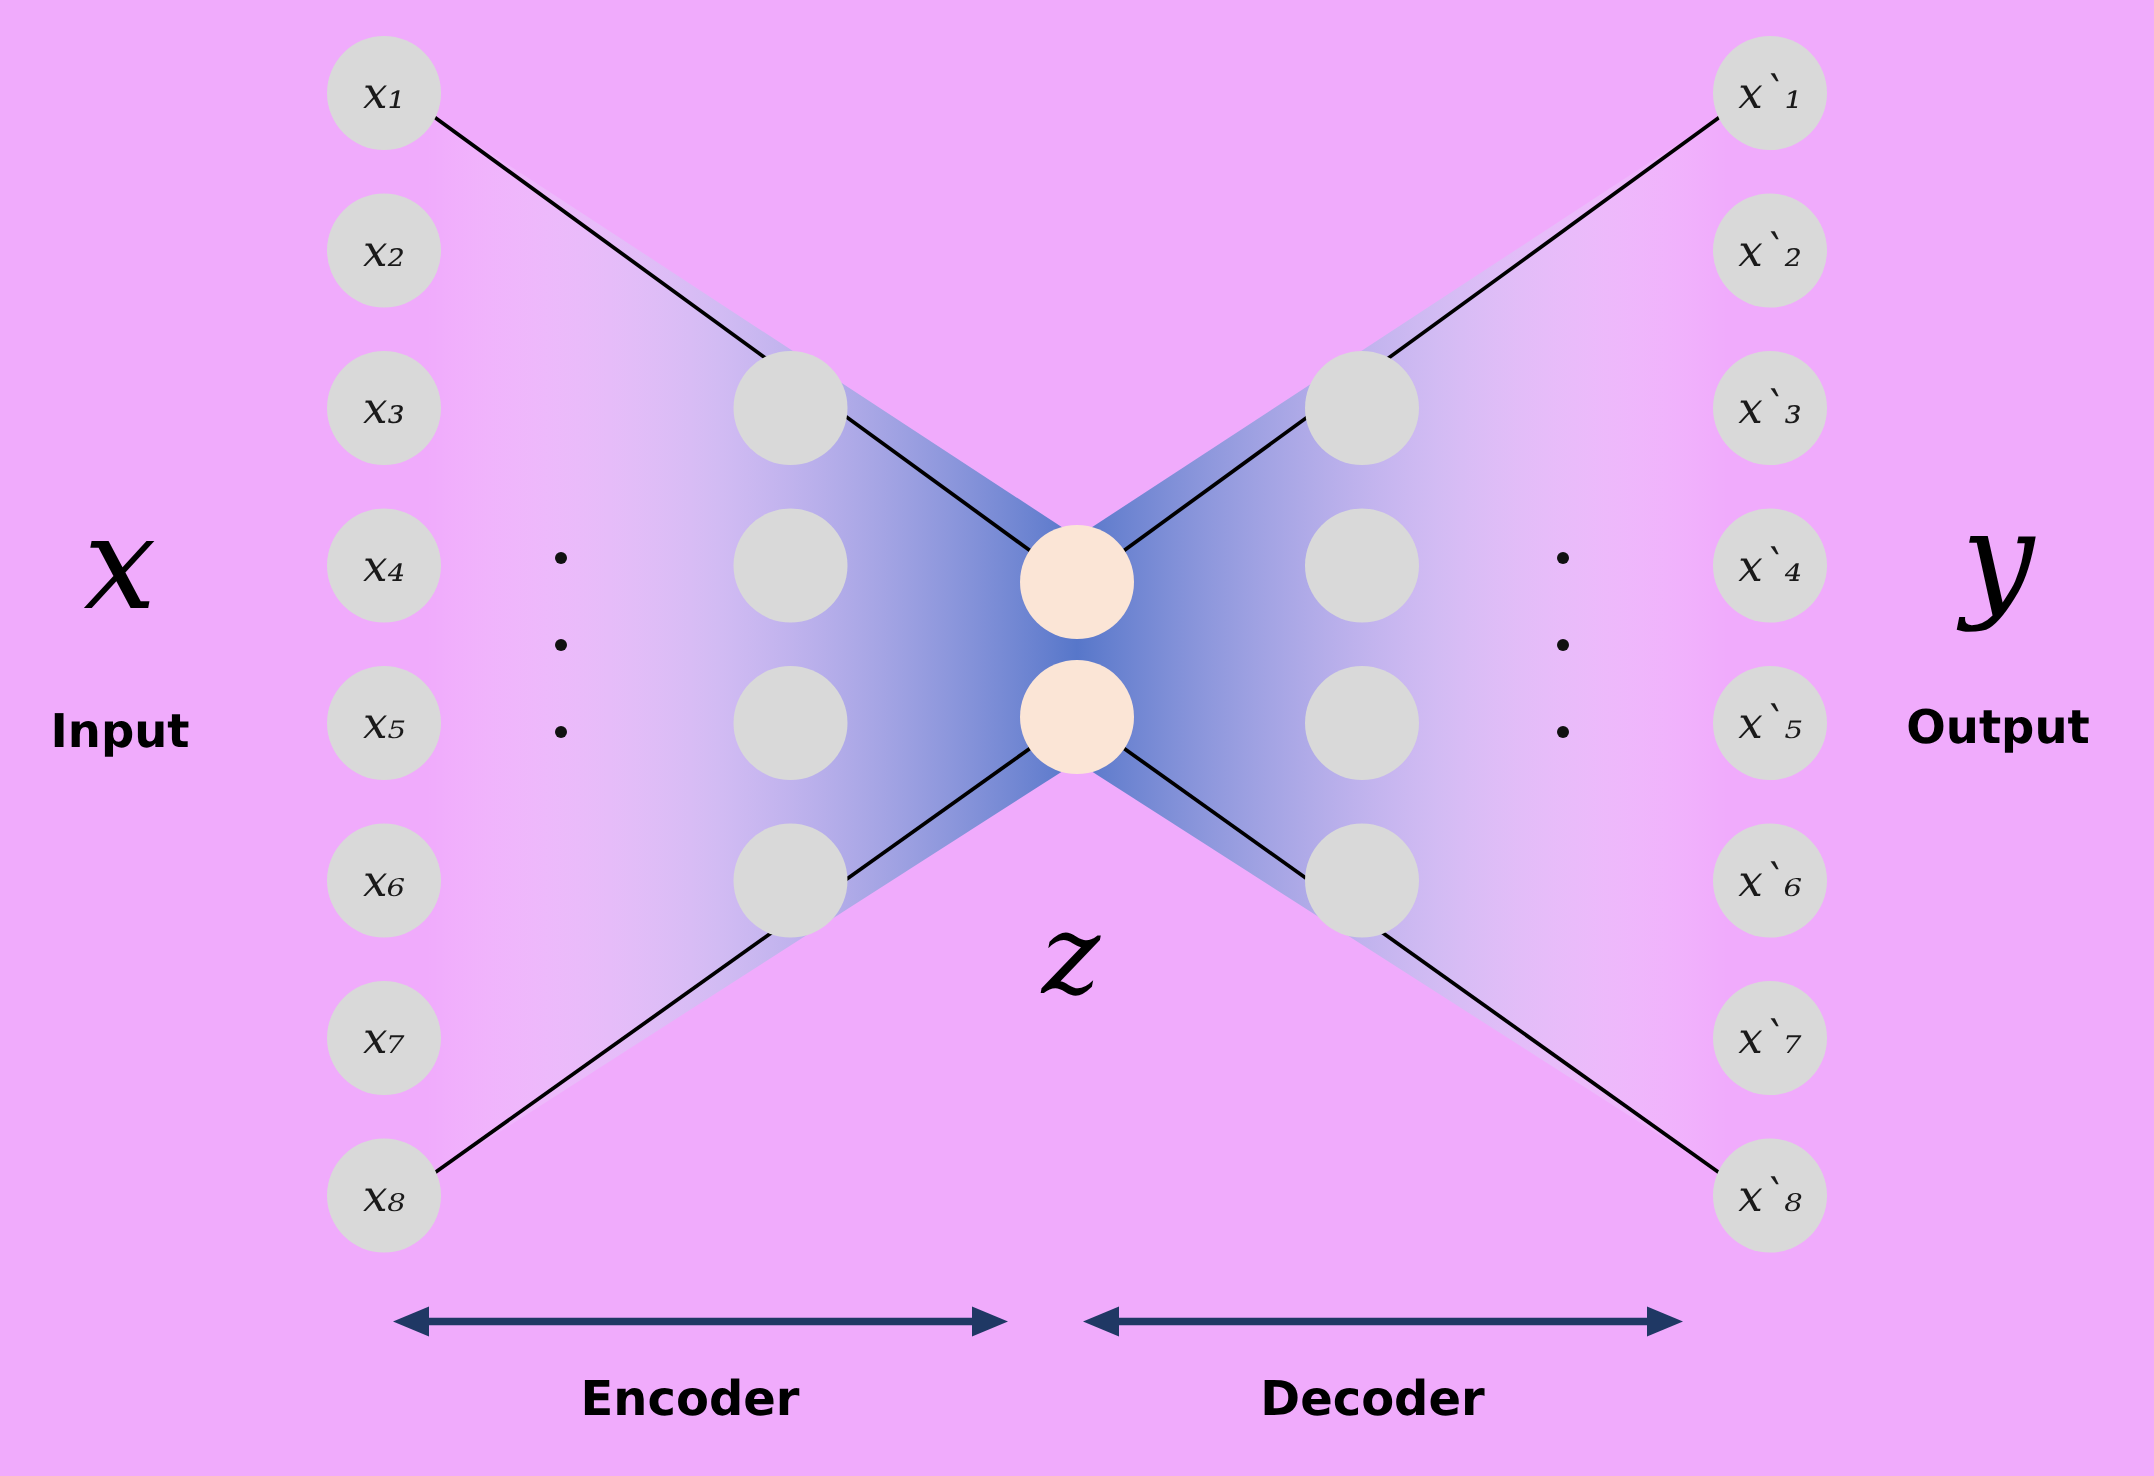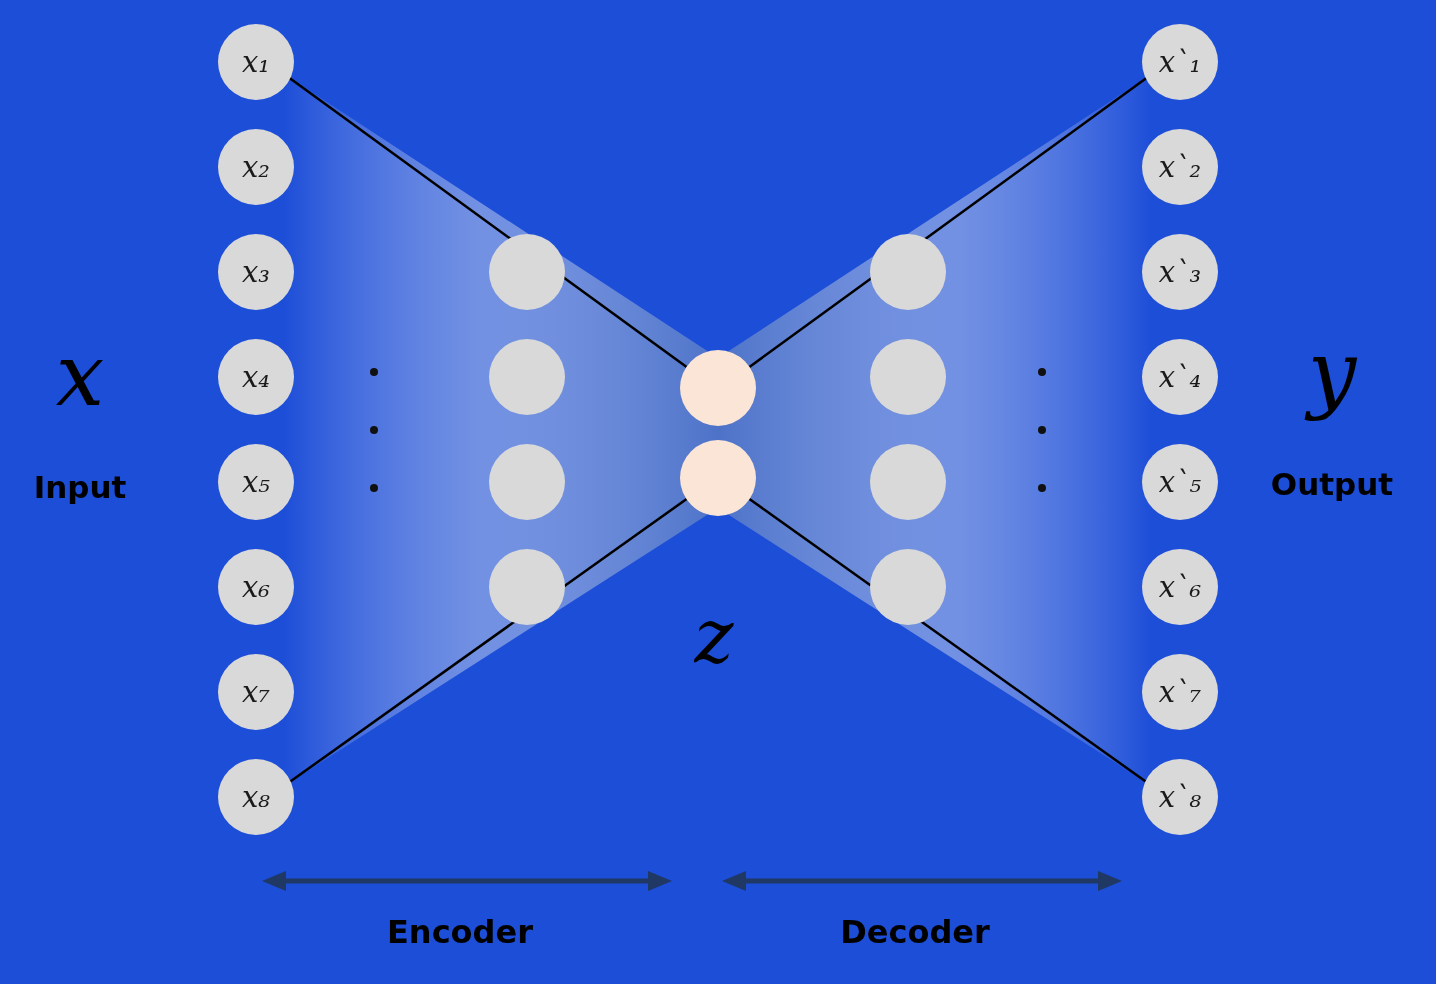--- a/index.html
+++ b/index.html
@@ -7,21 +7,21 @@
     padding: 0;
     background: #ffffff;
     width: 1436px;
     height: 984px;
     overflow: hidden;
   }
   .stage {
     position: relative;
     width: 1436px;
     height: 984px;
-    background: #1d4ed8;
+    background: #f0abfc;
   }
   svg { display: block; }
   .node       { fill: #d9d9d9; }
   .latent-node{ fill: #fbe5d6; }
   .edge       { stroke: #000000; stroke-width: 2.5; }
   .arrow-line { stroke: #1f3864; stroke-width: 5; }
   .arrow-head { fill: #1f3864; }
   .dot        { fill: #111111; }
   .node-label {
     font-family: "DejaVu Serif", serif;

